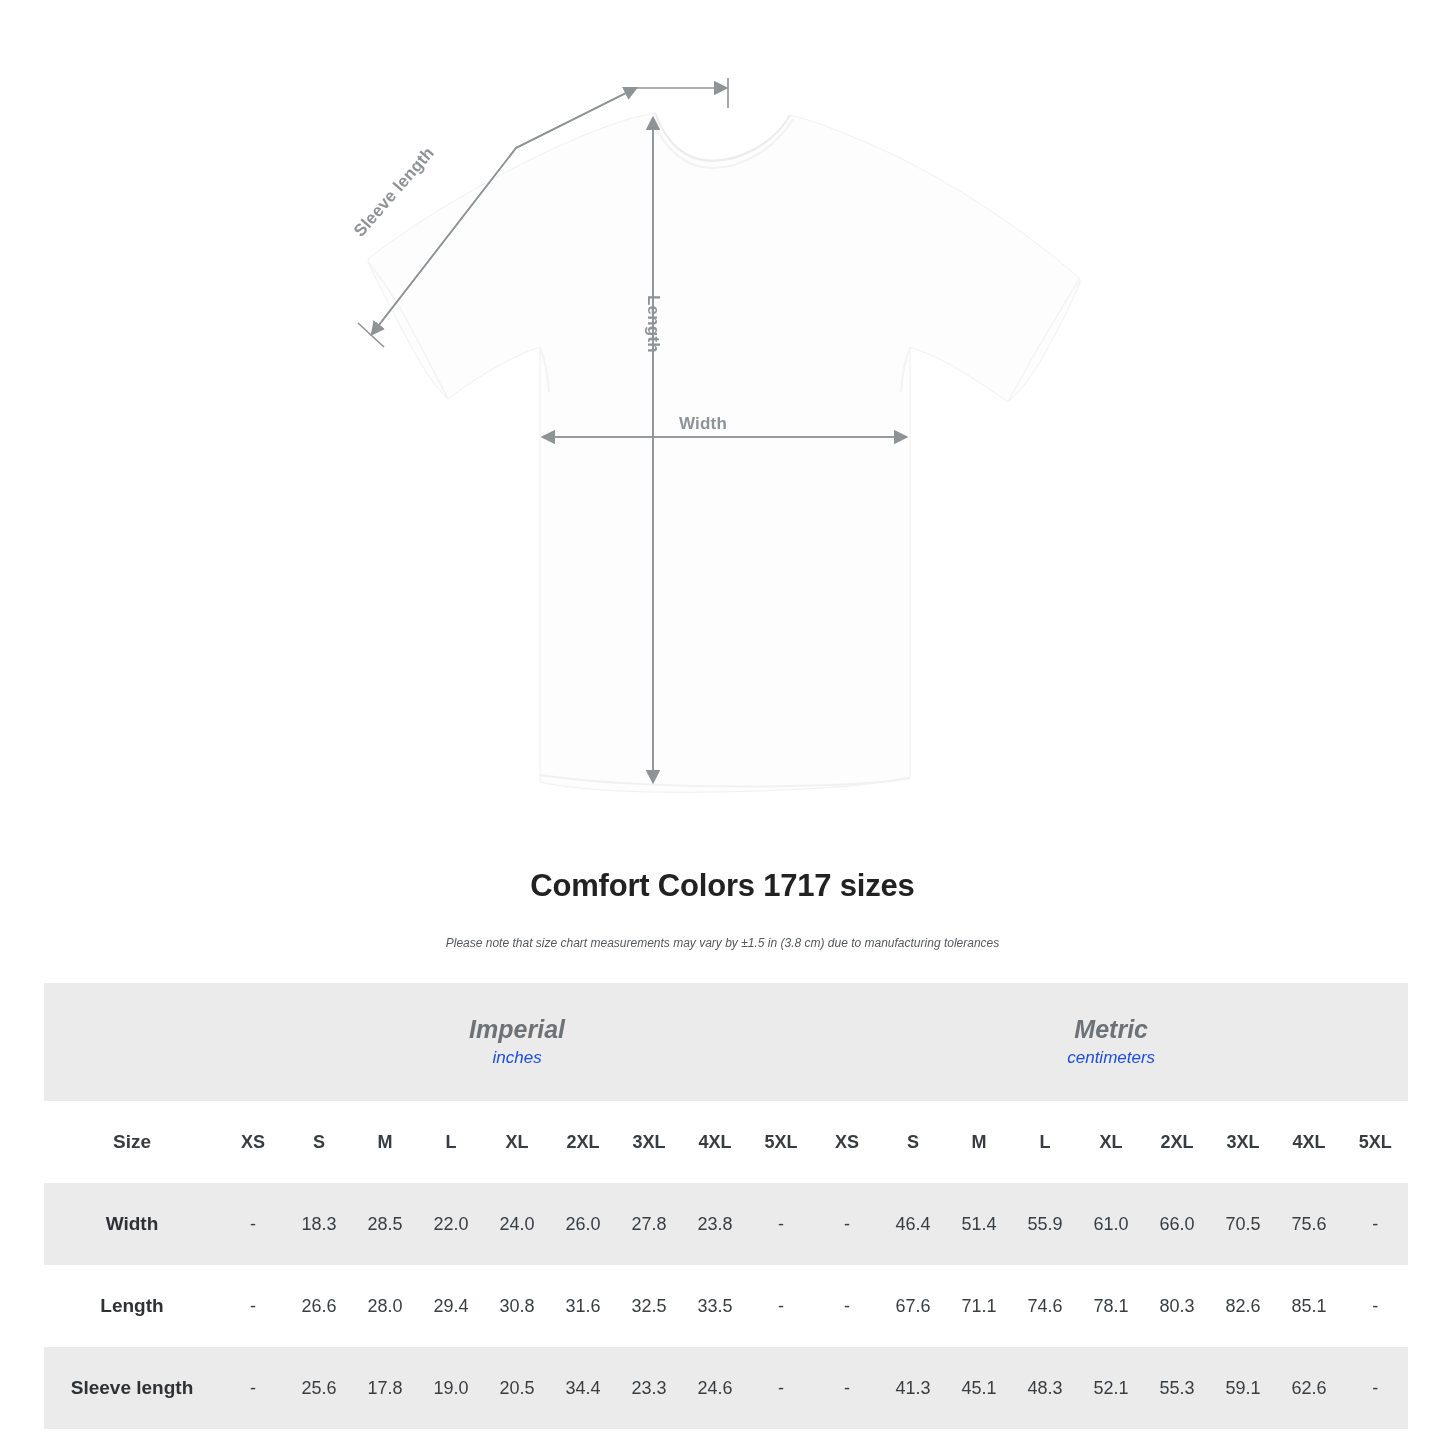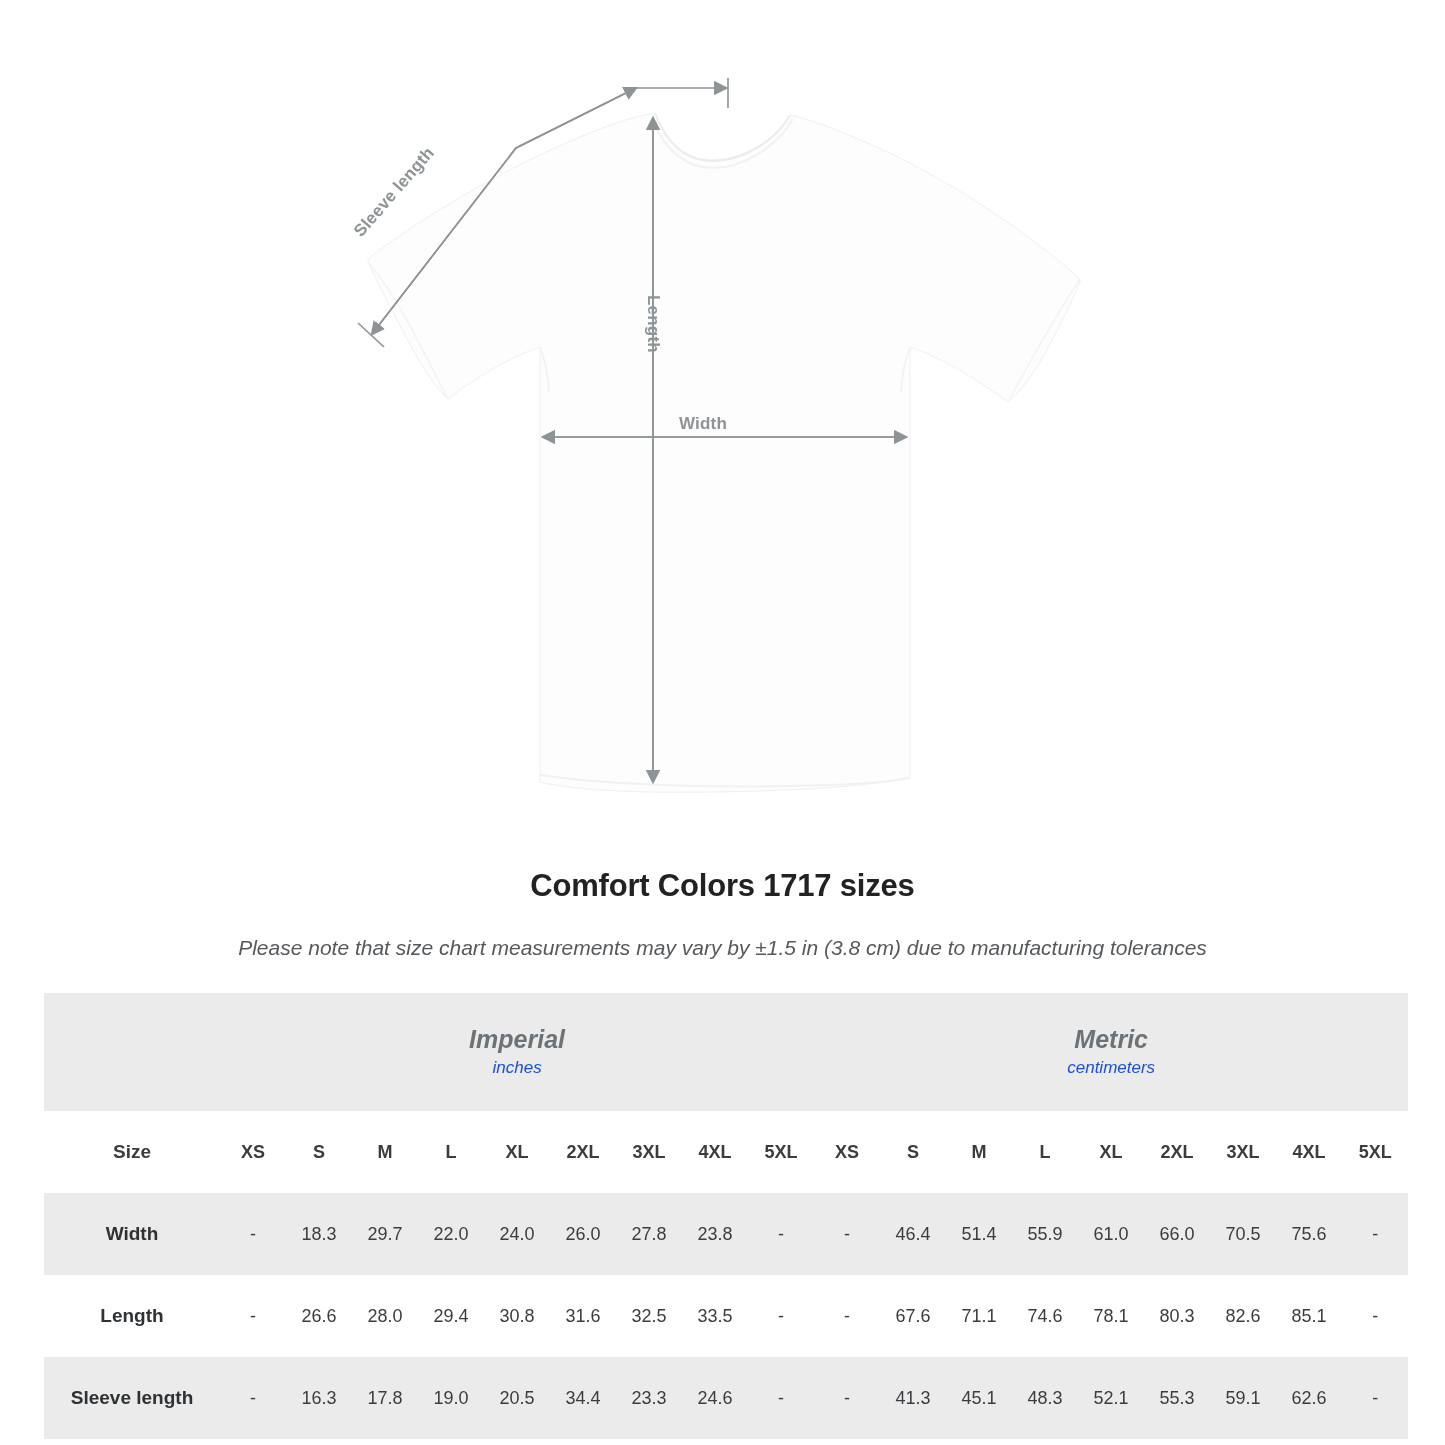--- a/index.html
+++ b/index.html
@@ -60,21 +60,21 @@
     text-align: center;
     font-size: 31px;
     font-weight: bold;
     color: #222222;
     margin: 16px;
     padding-top: 22px;
     letter-spacing: -0.2px;
   }
   .subtitle {
     text-align: center;
-    font-size: 21px;
+    font-size: 12px;
     font-style: italic;
     color: #56595c;
     margin: 0;
     padding-top: 16px;
   }
 
   
   .table-wrap {
     padding: 33px 44px 0 44px;
     box-sizing: border-box;
@@ -263,21 +263,21 @@
           <td>2XL</td>
           <td>3XL</td>
           <td>4XL</td>
           <td>5XL</td>
         </tr>
 
         <tr class="data-row shaded">
           <td class="rowlabel">Width</td>
           <td>-</td>
           <td>18.3</td>
-          <td>29.7</td>
+          <td>28.5</td>
           <td>22.0</td>
           <td>24.0</td>
           <td>26.0</td>
           <td>27.8</td>
           <td>23.8</td>
           <td>-</td>
           <td>-</td>
           <td>46.4</td>
           <td>51.4</td>
           <td>55.9</td>
@@ -306,21 +306,21 @@
           <td>78.1</td>
           <td>80.3</td>
           <td>82.6</td>
           <td>85.1</td>
           <td>-</td>
         </tr>
 
         <tr class="data-row shaded">
           <td class="rowlabel">Sleeve length</td>
           <td>-</td>
-          <td>16.3</td>
+          <td>25.6</td>
           <td>17.8</td>
           <td>19.0</td>
           <td>20.5</td>
           <td>34.4</td>
           <td>23.3</td>
           <td>24.6</td>
           <td>-</td>
           <td>-</td>
           <td>41.3</td>
           <td>45.1</td>

